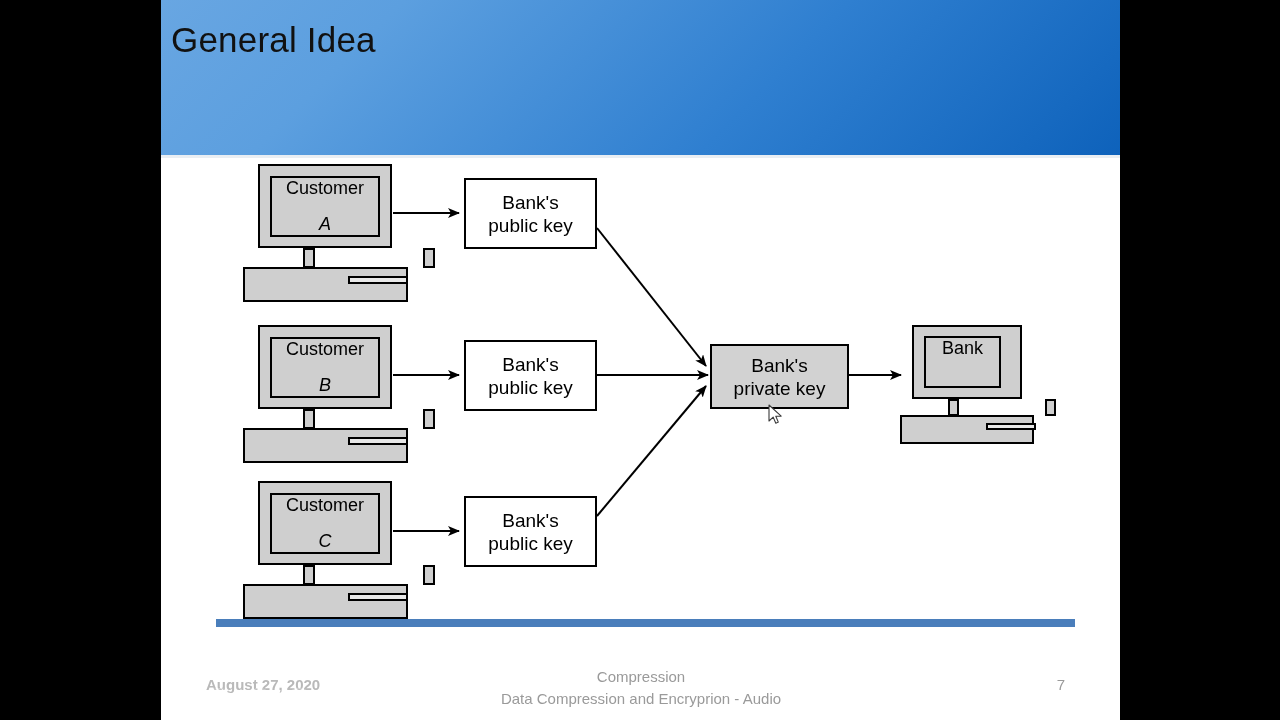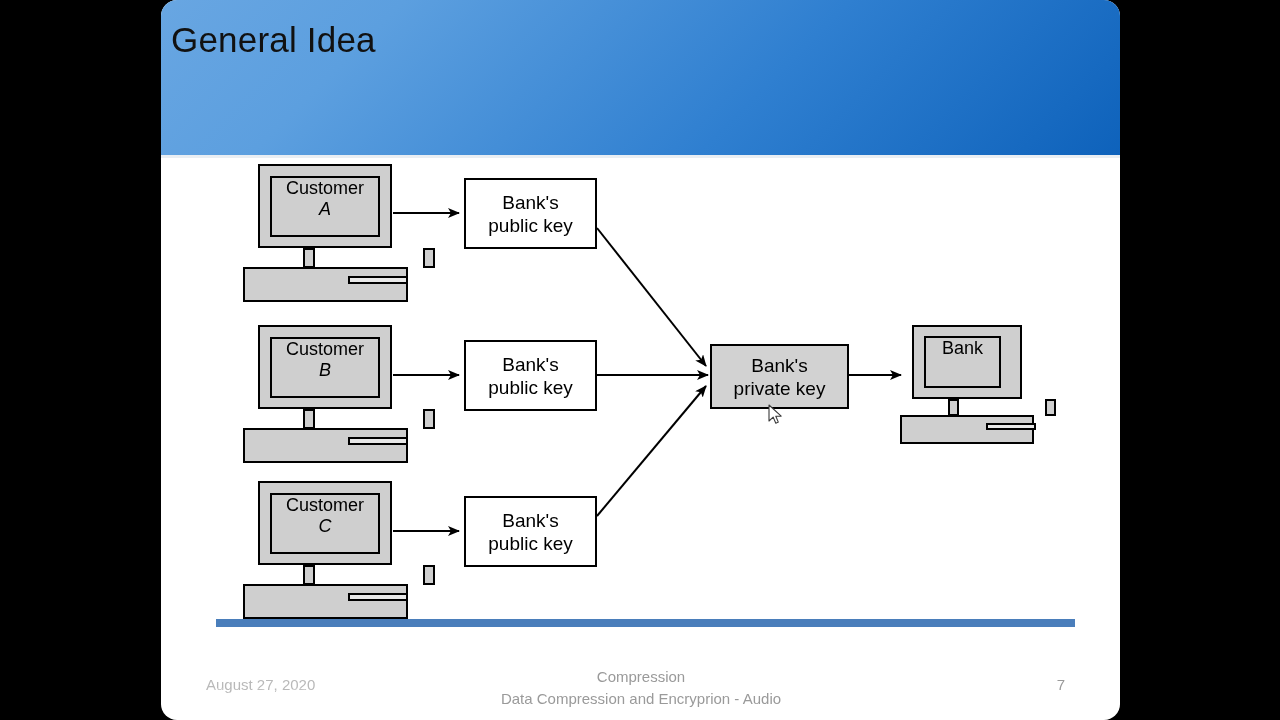--- a/index.html
+++ b/index.html
@@ -14,21 +14,20 @@
     width: 1280px; height: 720px;
     background: #000;
   }
   
   #slide {
     position: absolute;
     left: 161px; top: 0;
     width: 959px; height: 720px;
     background: #ffffff;
     overflow: hidden;
-    border-radius: 16px;
   }
   #header {
     position: absolute;
     left: 0; top: 0;
     width: 959px; height: 155px;
     background: linear-gradient(135deg, #68a6e2 0%, #5c9fdf 22%, #2f7fd0 62%, #0e62bb 100%);
   }
   #header-underline {
     position: absolute;
     left: 0; top: 155px;
@@ -77,21 +76,21 @@
     box-sizing: border-box;
   }
   .screen {
     position: absolute;
     border: 2px solid #000;
     background: #cfcfcf;
     box-sizing: border-box;
     display: flex;
     flex-direction: column;
     align-items: center;
-    justify-content: flex-start;
+    justify-content: space-between;
     font-size: 18px;
     line-height: 21px;
     color: #000;
   }
   .screen .cust-letter { font-style: italic; }
   .neck-l, .neck-r {
     position: absolute;
     background: #cfcfcf;
     border: 2px solid #000;
     box-sizing: border-box;
@@ -124,20 +123,21 @@
     font-size: 15px;
     line-height: 22px;
     color: #9a9a9a;
   }
   #footer-date {
     position: absolute;
     left: 45px; top: 676px;
     font-size: 15px;
     color: #b9b9b9;
     white-space: nowrap;
+    font-weight: bold;
   }
   #footer-page {
     position: absolute;
     left: 880px; top: 676px;
     width: 40px;
     text-align: center;
     font-size: 15px;
     color: #9a9a9a;
   }
   

